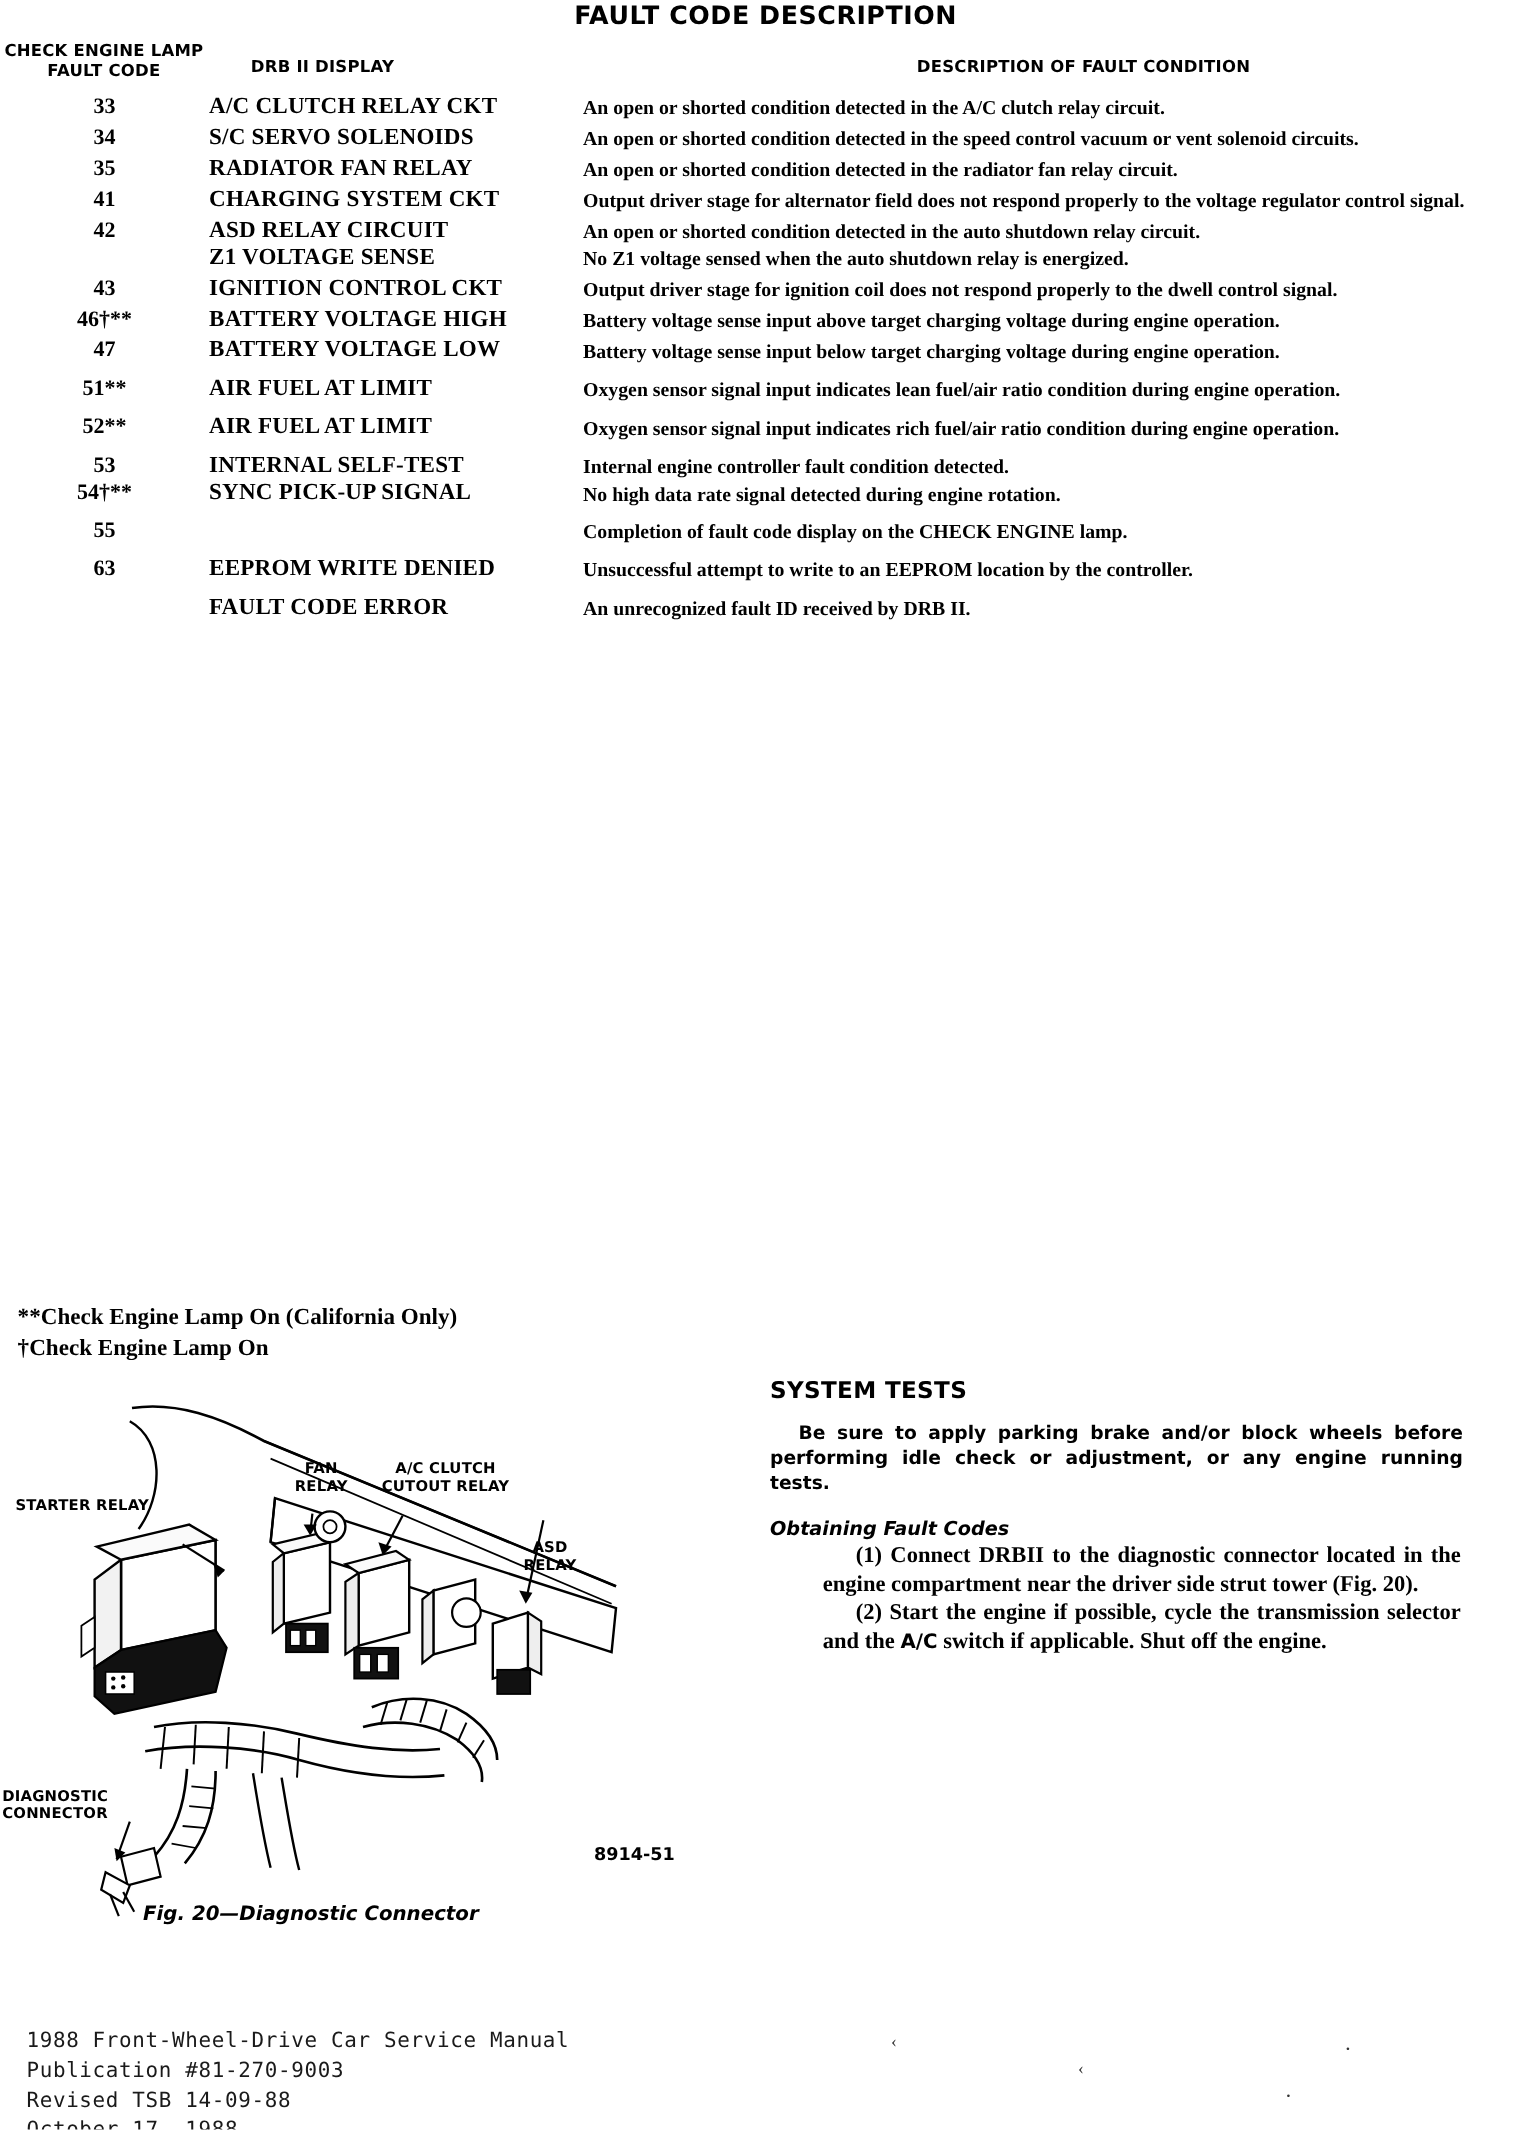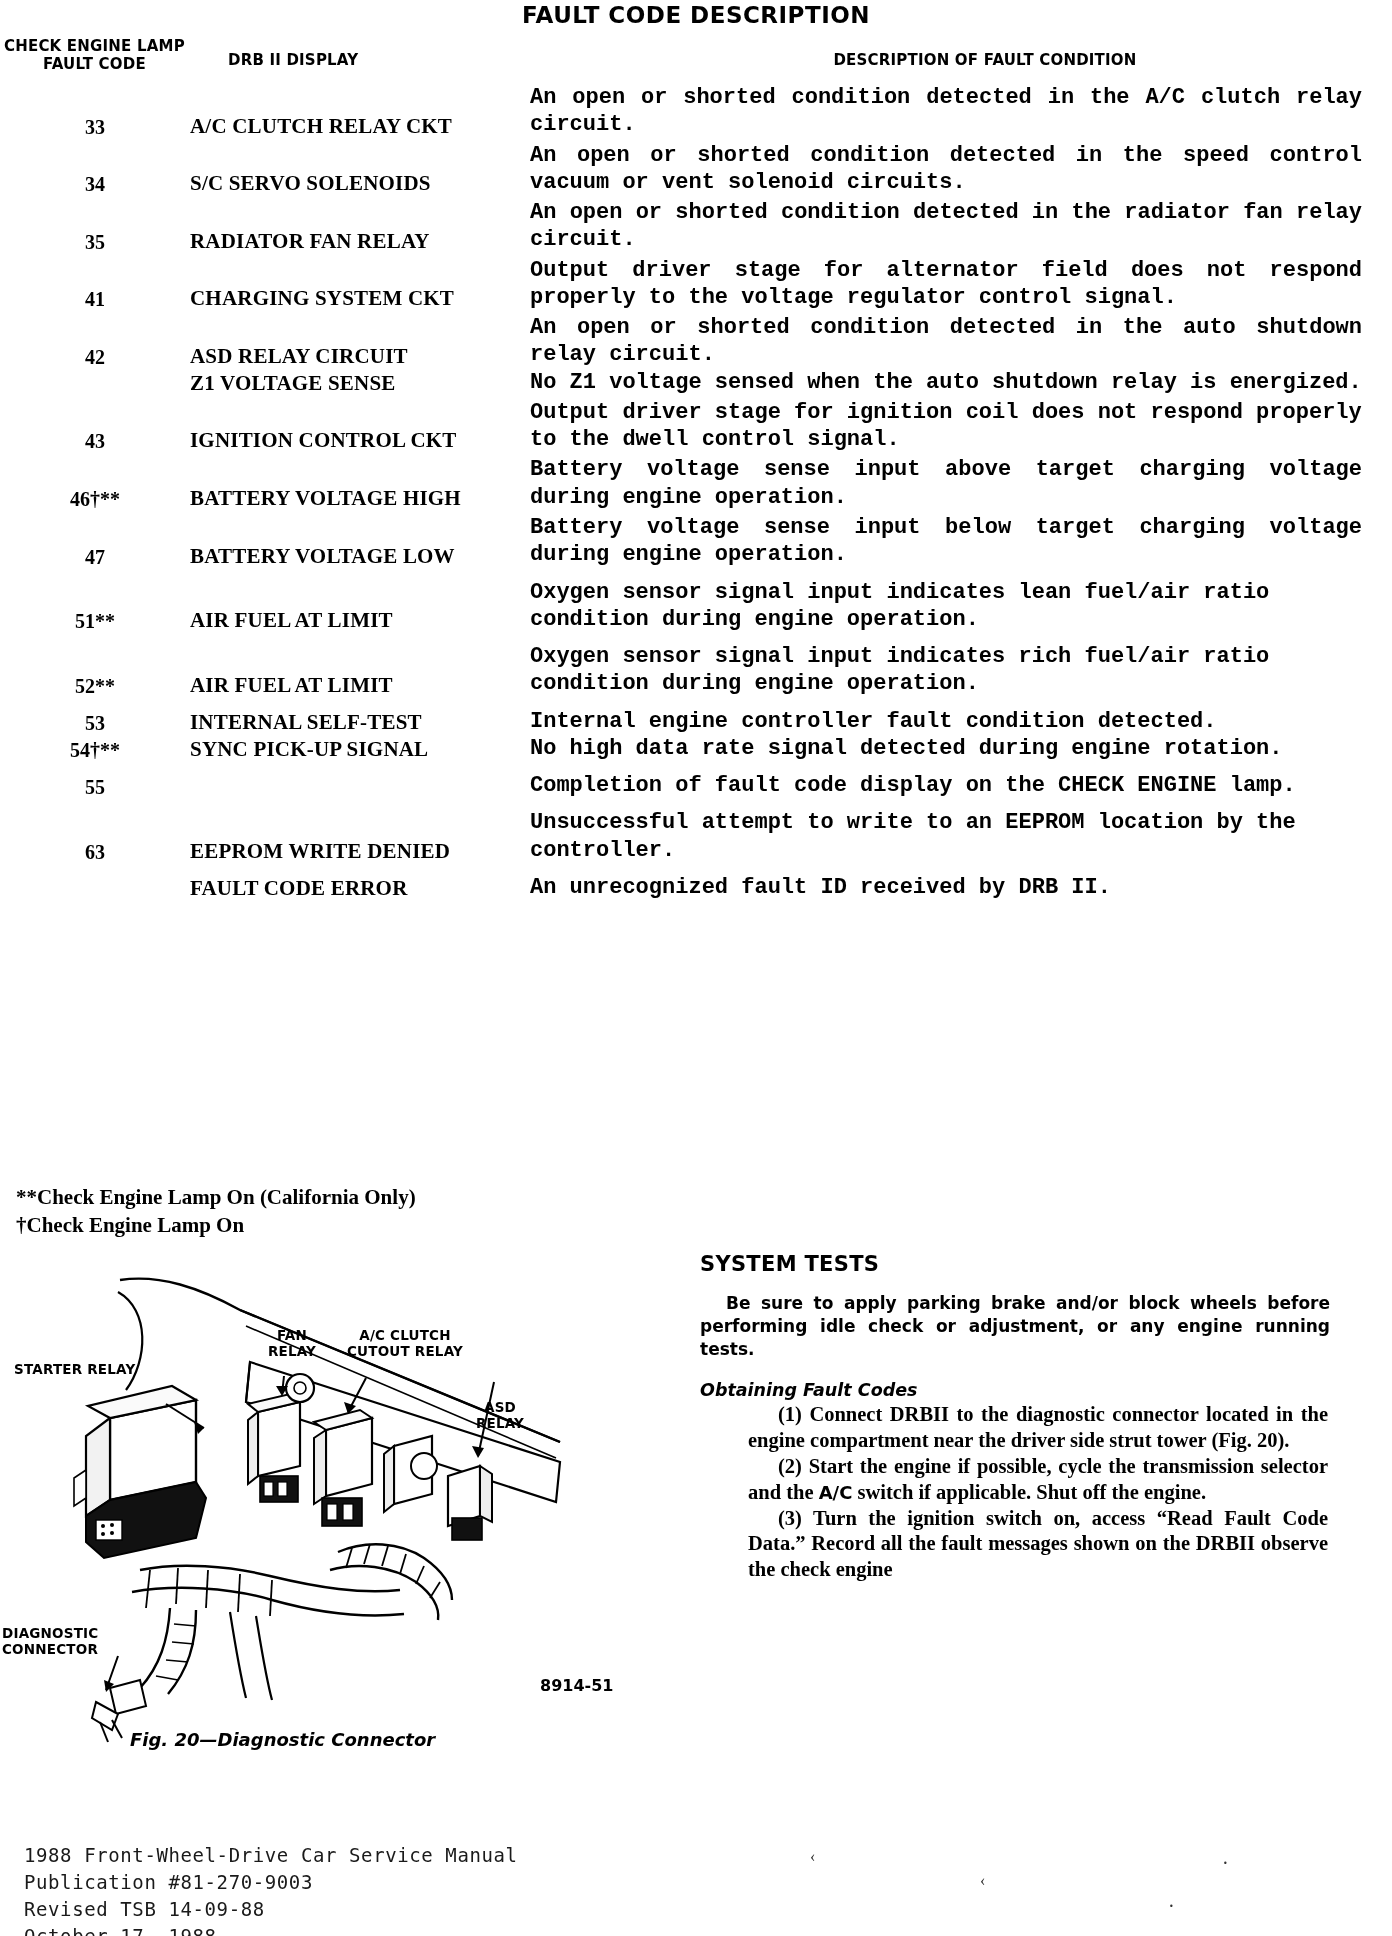--- a/index.html
+++ b/index.html
@@ -66,26 +66,25 @@
   .c-drb {
     width: 340px;
     flex: 0 0 340px;
     font-weight: bold;
     font-size: 21px;
     letter-spacing: 0.2px;
     text-align: left;
   }
   .c-desc {
     flex: 1 1 auto;
-    font-size: 22px;
+    font-size: 18px;
     font-weight: bold;
     text-align: justify;
     padding-right: 30px;
     line-height: 1.24;
-    font-family: Liberation Mono, monospace;
   }
   .c-desc.nojust { text-align: left; }
 
   .row-gap-sm { margin-bottom: 3px; }
   .row-gap-md { margin-bottom: 10px; }
 
   .or-word {
     width: 340px;
     flex: 0 0 340px;
     text-align: left;
@@ -433,21 +432,20 @@
   <div class="fig-num">8914-51</div>
   <div class="fig-caption">Fig. 20—Diagnostic Connector</div>
 </div>
 
 <div id="right-col">
   <div class="sec-title">SYSTEM TESTS</div>
   <div class="sans-para">Be sure to apply parking brake and/or block wheels before performing idle check or adjustment, or any engine running tests.</div>
   <div class="sub-title">Obtaining Fault Codes</div>
   <div class="serif-para">(1) Connect DRBII to the diagnostic connector located in the engine compartment near the driver side strut tower (Fig. 20).</div>
   <div class="serif-para"><span>(2) Start the engine if possible, cycle the transmission selector and the </span><span class="emph">A/C</span><span> switch if applicable. Shut off the engine.</span></div>
-  <div class="serif-para">(3) Turn the ignition switch on, access “Read Fault Code Data.” Record all the fault messages shown on the DRBII observe the check engine</div>
 </div>
 
 <div id="footer">
   <div>1988 Front-Wheel-Drive Car Service Manual</div>
   <div>Publication #81-270-9003</div>
   <div>Revised TSB 14-09-88</div>
   <div>October 17, 1988</div>
 </div>
 <div class="spk spk1">‹</div>
 <div class="spk spk2">‹</div>

